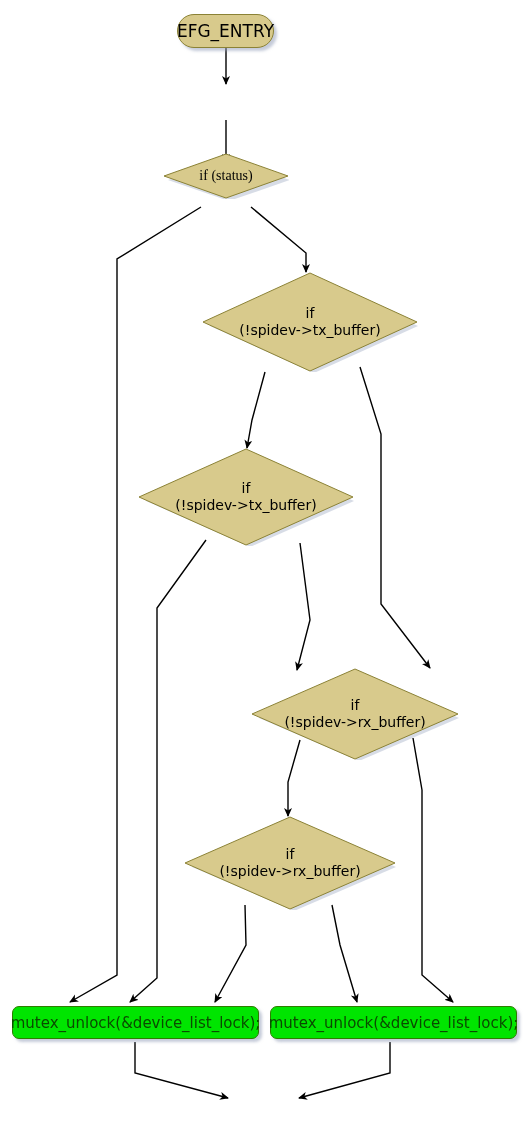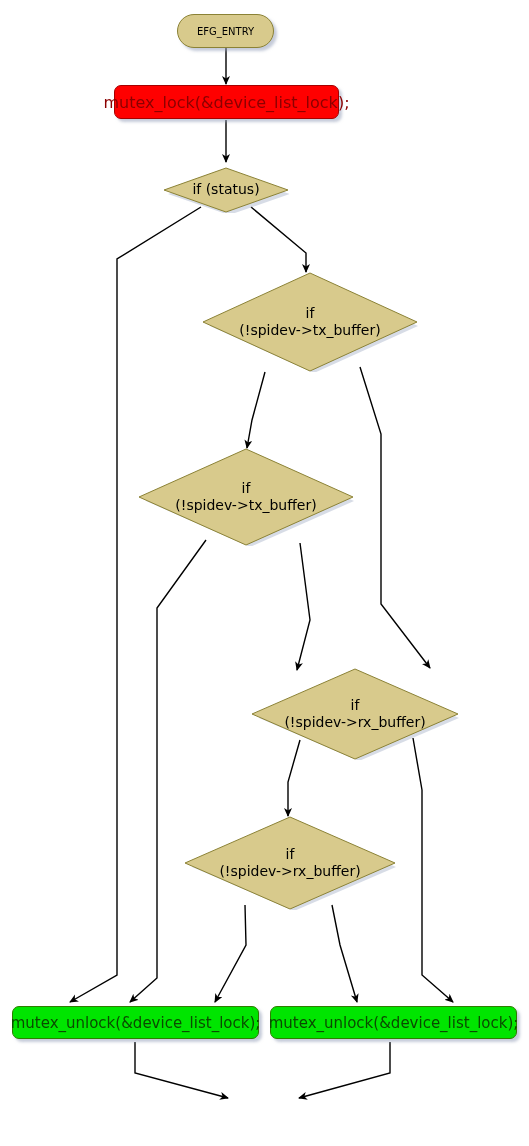--- a/index.html
+++ b/index.html
@@ -9,21 +9,21 @@
   #edges{position:absolute;left:0;top:0;width:529px;height:1146px;}
   .node{position:absolute;box-sizing:border-box;}
 
   
   .term{
     background:#D8CA8C;
     border:1px solid #8B8236;
     border-radius:17px;
     display:flex;align-items:center;justify-content:center;
     color:#000000;
-    font-size:10px;
+    font-size:17px;
     box-shadow:3px 3px 3px rgba(150,160,185,0.55);
     white-space:nowrap;
   }
   
   .stmt-red{
     background:#FF0000;
     border:1px solid #A60000;
     border-radius:7px;
     display:flex;align-items:center;justify-content:center;
     color:#8B0000;
@@ -101,25 +101,22 @@
       <path d="M135,1042 L135,1073 L228,1098"></path>
 
       <path d="M390,1042 L390,1073 L299,1098"></path>
     </g>
   </svg>
 
   <div class="node term" style="left:177px;top:14px;width:97px;height:34px;">
     <span>EFG_ENTRY</span>
   </div>
 
-  <div class="node stmt-red" style="left:114px;top:85px;width:225px;height:34px;">
-    <span>mutex_lock(&amp;device_list_lock);</span>
-  </div>
 
-  <div class="diamond" style="left:163px;top:167px;width:126px;height:46px;">
+  <div class="diamond" style="left:163px;top:153px;width:126px;height:46px;font-family:Liberation Serif, serif;">
     <svg class="dshape" viewBox="0 0 126 46" preserveAspectRatio="none" xmlns="http://www.w3.org/2000/svg">
       <polygon points="63,3 124,24 63,45 2,24" fill="#B6BFD2" opacity="0.55" transform="translate(3,3)"></polygon>
       <polygon points="63,1 125,23 63,45 1,23" fill="#D8CA8C" stroke="#8B8236" stroke-width="1"></polygon>
     </svg>
     <span class="dlabel">if (status)</span>
   </div>
 
   <div class="diamond" style="left:202px;top:272px;width:216px;height:100px;">
     <svg class="dshape" viewBox="0 0 216 100" preserveAspectRatio="none" xmlns="http://www.w3.org/2000/svg">
       <polygon points="108,3 212,50 108,97 4,50" fill="#B6BFD2" opacity="0.55" transform="translate(4,4)"></polygon>

